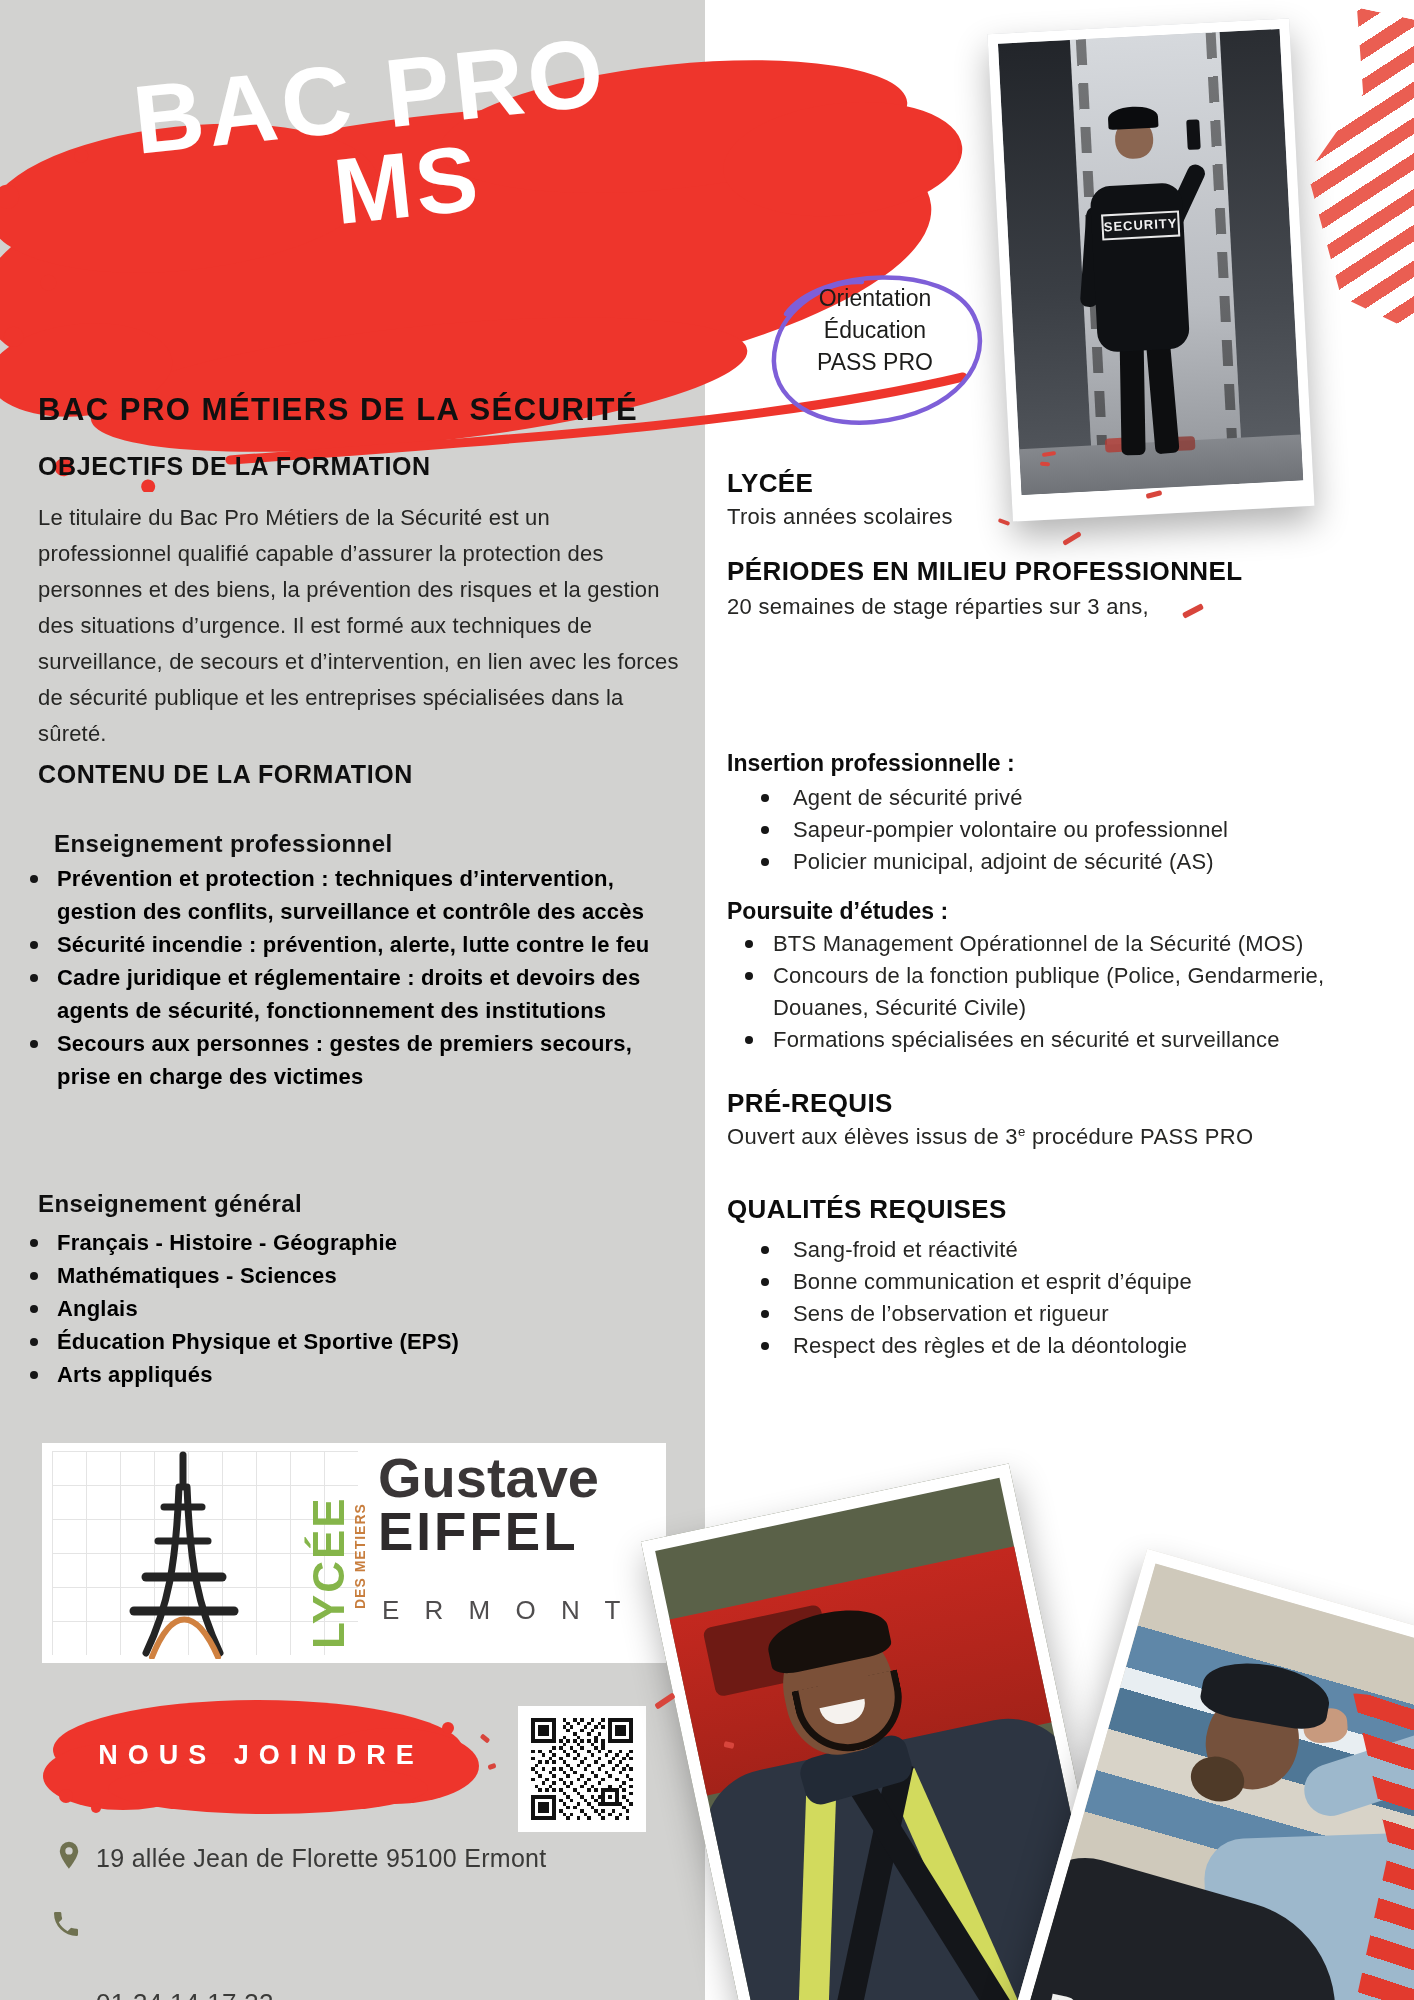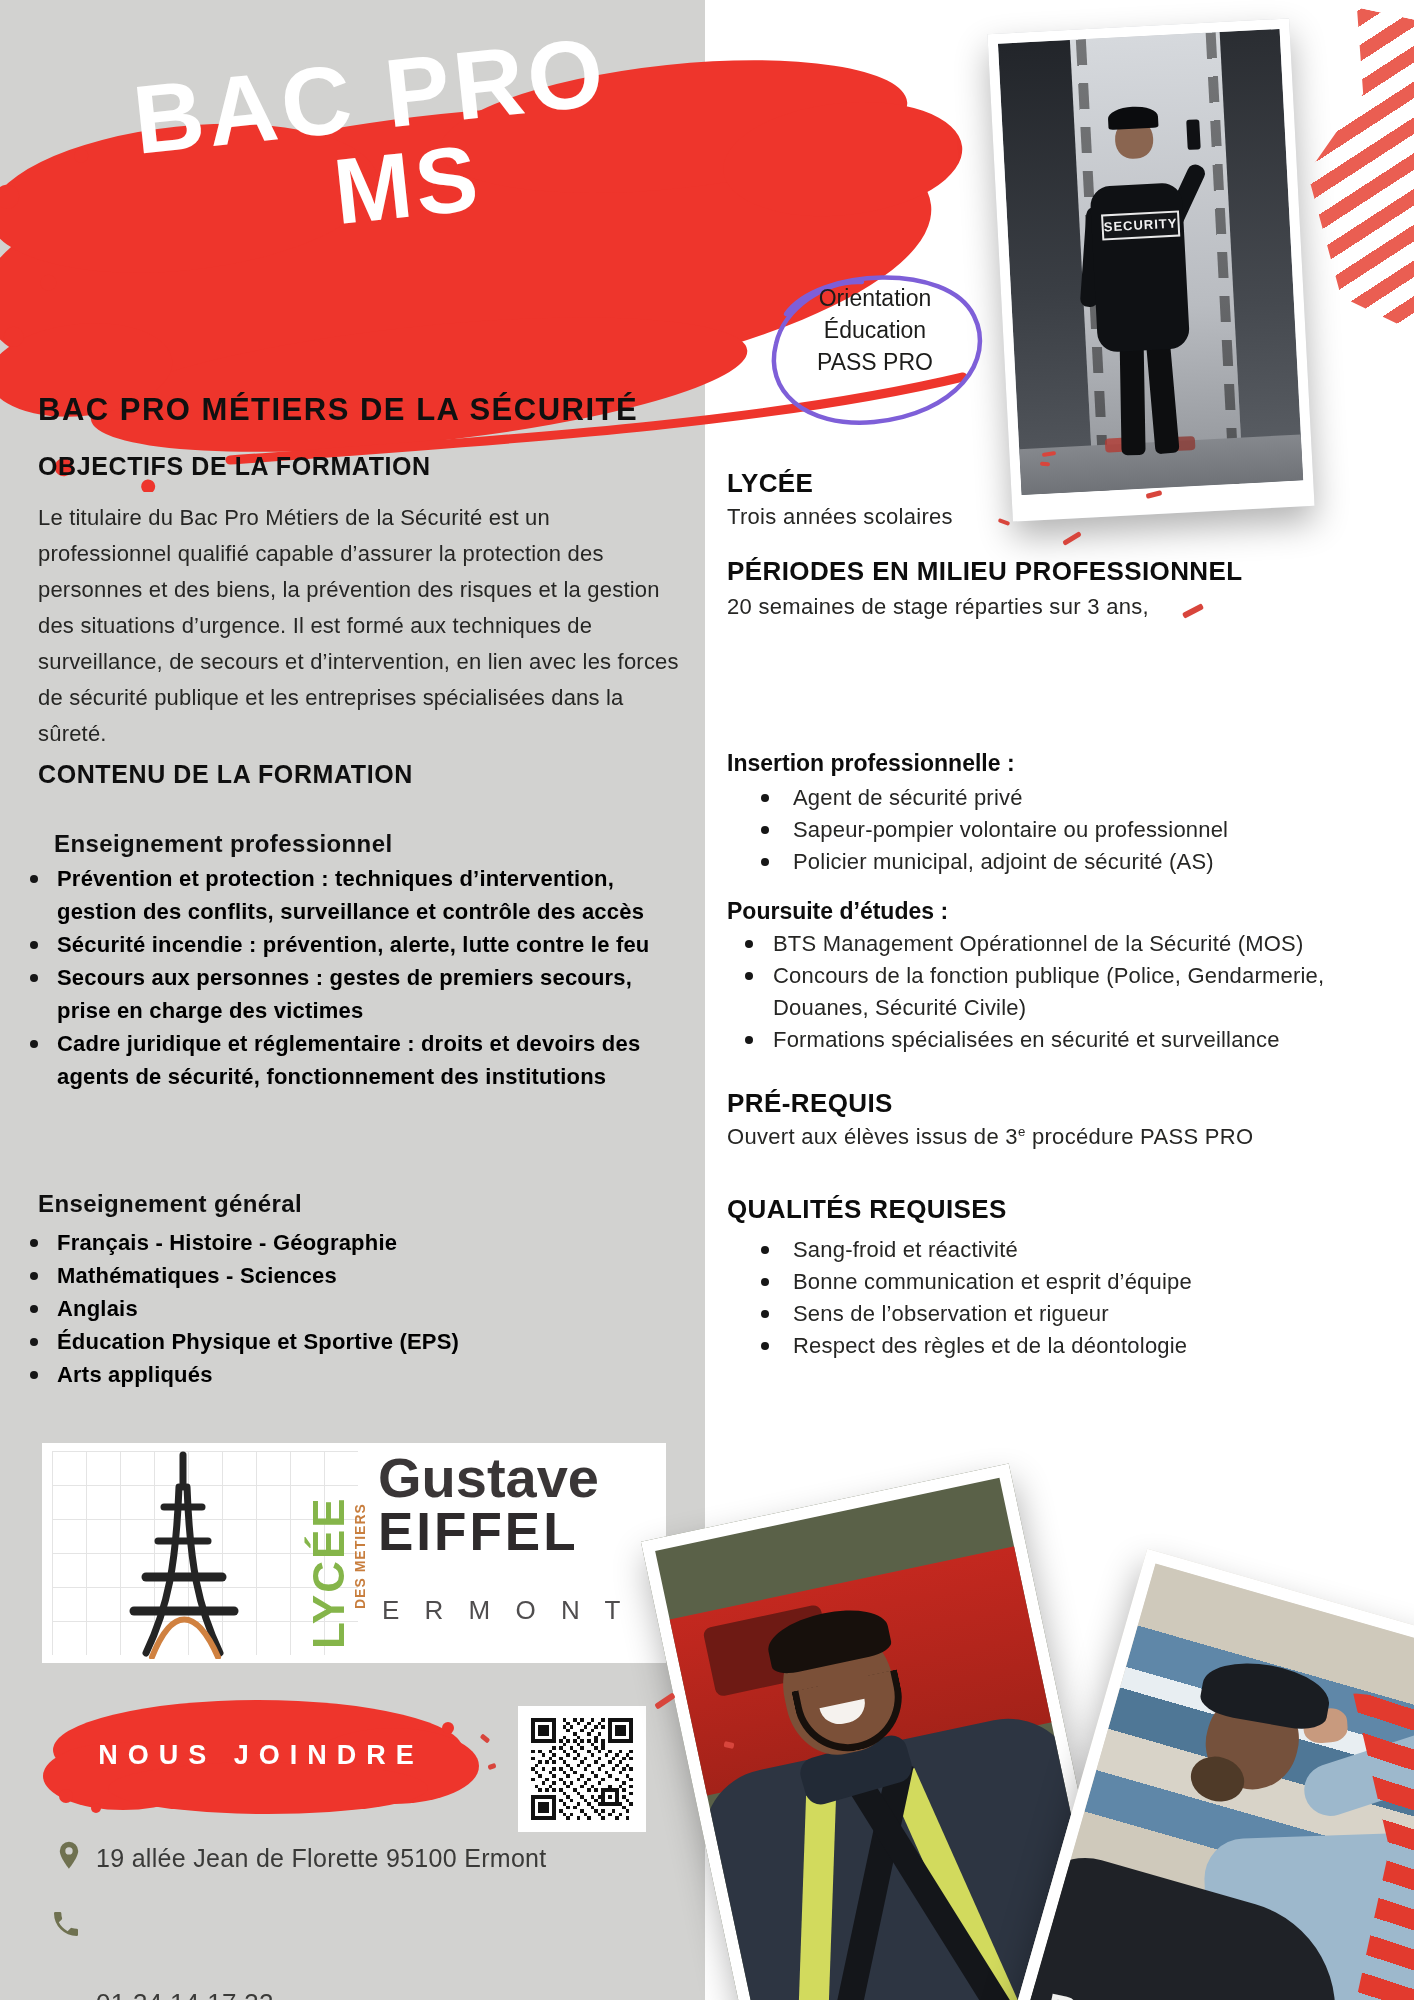--- a/index.html
+++ b/index.html
@@ -182,22 +182,22 @@
 
   <div class="abs h1">BAC PRO MÉTIERS DE LA SÉCURITÉ</div>
   <div class="abs sec-title" style="left:38px;top:452px;">OBJECTIFS DE LA FORMATION</div>
   <div class="abs body-txt" style="left:38px;top:500px;width:648px;">Le titulaire du Bac Pro Métiers de la Sécurité est un professionnel qualifié capable d’assurer la protection des personnes et des biens, la prévention des risques et la gestion des situations d’urgence. Il est formé aux techniques de surveillance, de secours et d’intervention, en lien avec les forces de sécurité publique et les entreprises spécialisées dans la sûreté.</div>
 
   <div class="abs sec-title" style="left:38px;top:760px;">CONTENU DE LA FORMATION</div>
   <div class="abs sub-title" style="left:38px;top:830px;margin-left:16px;">Enseignement professionnel</div>
   <ul class="abs blist" style="left:0px;top:862px;width:690px;">
     <li>Prévention et protection : techniques d’intervention, gestion des conflits, surveillance et contrôle des accès</li>
     <li>Sécurité incendie : prévention, alerte, lutte contre le feu</li>
+    <li>Cadre juridique et réglementaire : droits et devoirs des agents de sécurité, fonctionnement des institutions</li>
     <li>Secours aux personnes : gestes de premiers secours, prise en charge des victimes</li>
-    <li>Cadre juridique et réglementaire : droits et devoirs des agents de sécurité, fonctionnement des institutions</li>
   </ul>
   <div class="abs sub-title" style="left:38px;top:1190px;">Enseignement général</div>
   <ul class="abs blist" style="left:0px;top:1226px;width:690px;">
     <li>Français - Histoire - Géographie</li>
     <li>Mathématiques - Sciences</li>
     <li>Anglais</li>
     <li>Éducation Physique et Sportive (EPS)</li>
     <li>Arts appliqués</li>
   </ul>
 

